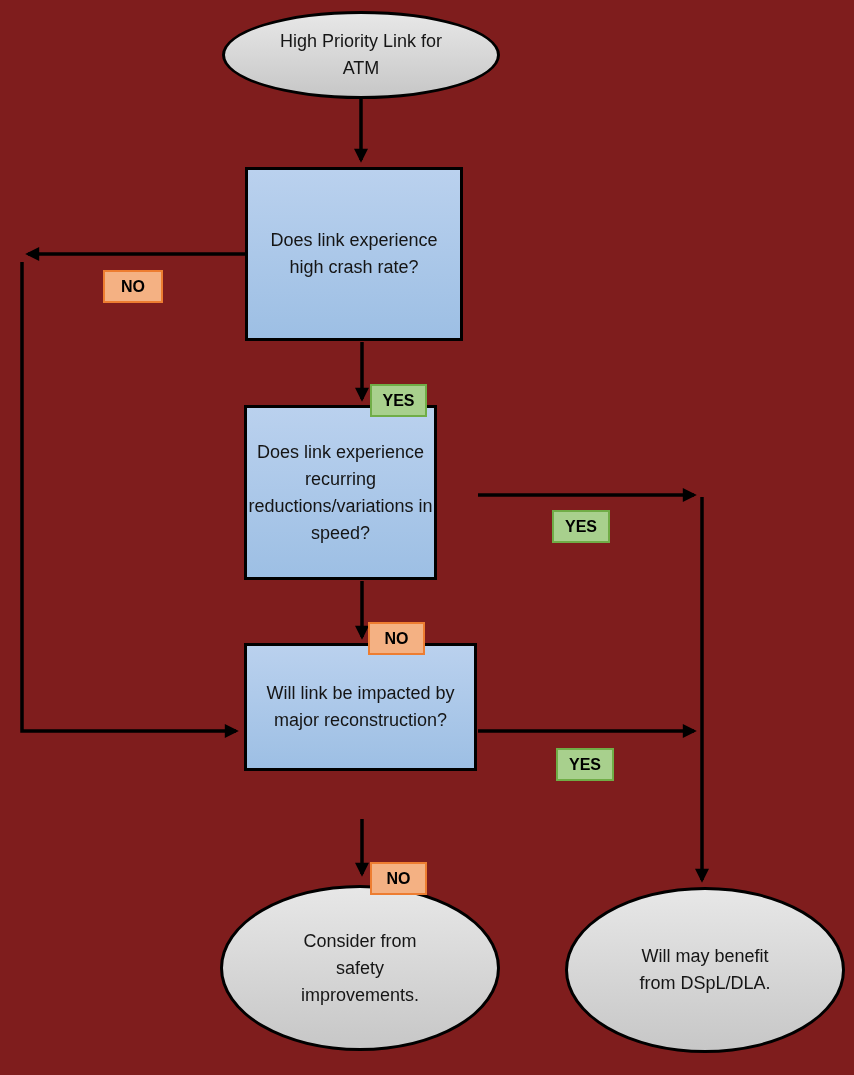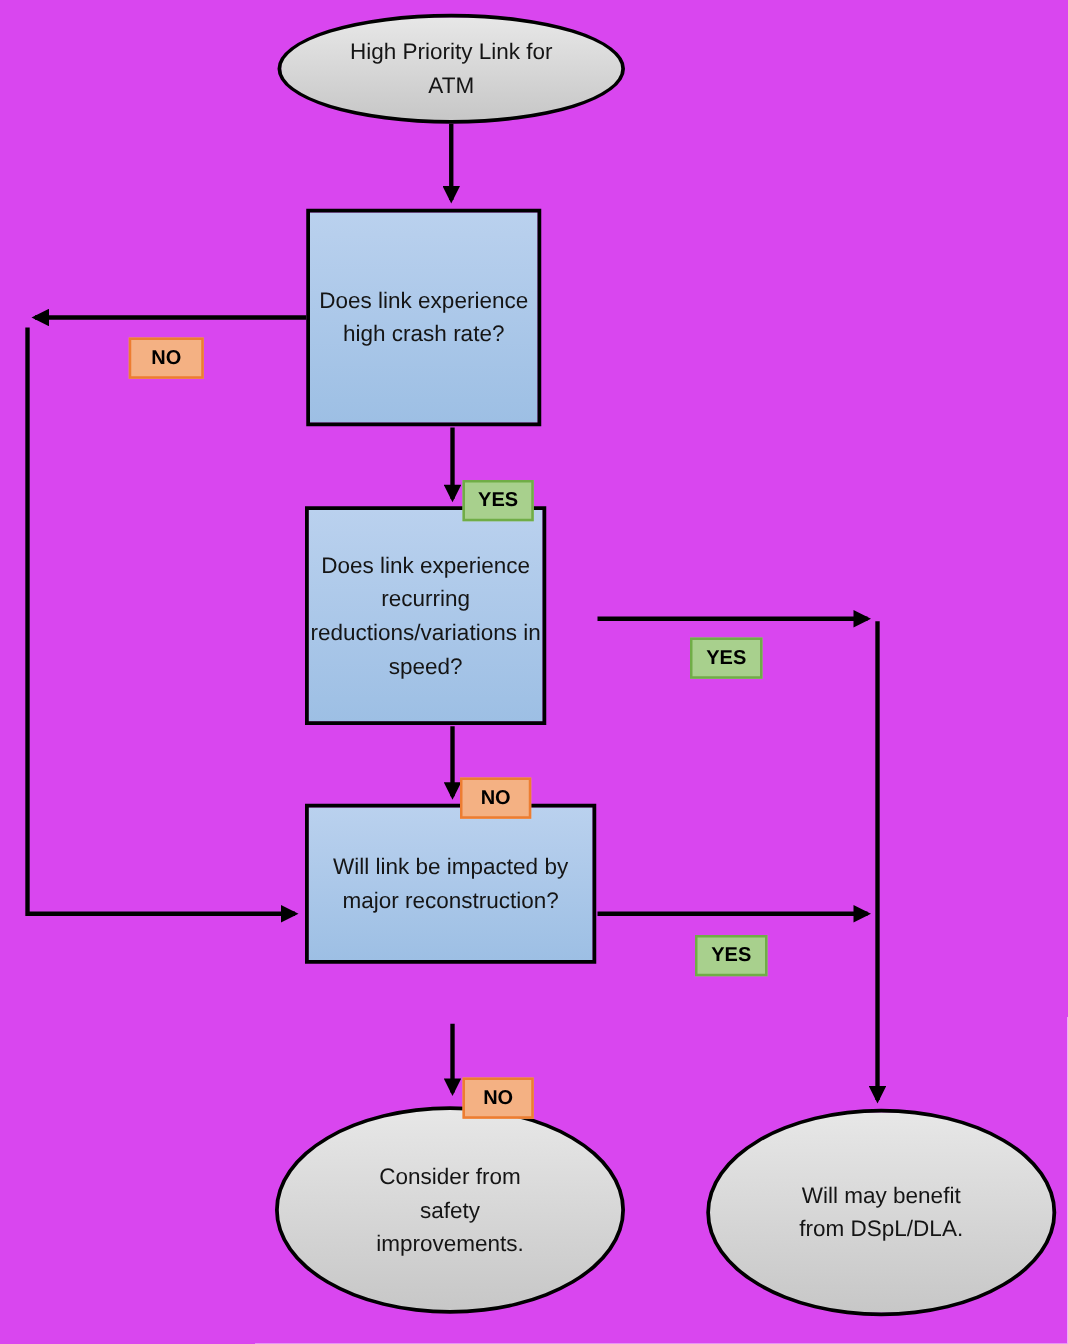--- a/index.html
+++ b/index.html
@@ -4,21 +4,21 @@
 <style>
   :root{
     --decision-fill-top:#bad1ee; --decision-fill-bottom:#9dbfe4;
     --terminal-fill-top:#e7e7e7; --terminal-fill-bottom:#c7c7c7;
     --yes-fill:#a8d08d; --yes-border:#70ad47;
     --no-fill:#f4b183; --no-border:#ed7d31;
     --line:#000000; --text:#151515;
   }
   html,body{margin:0;padding:0;background:#ffffff;}
   .canvas{
-    position:relative; width:854px; height:1075px; background:#d946ef;
+    position:relative; width:854px; height:1075px; background:#7f1d1d;
     font-family:"Liberation Sans", sans-serif; color:var(--text);
     overflow:hidden;
   }
   .connectors{position:absolute; left:0; top:0; width:854px; height:1075px;}
   .node{
     position:absolute; display:flex; align-items:center; justify-content:center;
     text-align:center; line-height:1.5; font-size:18px; color:var(--text);
   }
   .decision{
     border:3px solid #000;
@@ -34,21 +34,21 @@
   .badge{
     position:absolute; display:flex; align-items:center; justify-content:center;
     font-size:16px; font-weight:bold; color:#000; box-sizing:border-box;margin-top:32px;
   }
   .badge.yes{background:var(--yes-fill); border:2px solid var(--yes-border);}
   .badge.no{background:var(--no-fill); border:2px solid var(--no-border);}
 
   
   #n-start{left:222px; top:11px; width:278px; height:88px;}
   #n-start .lbl{width:180px;}
-  #n-crash{left:245px; top:167px; width:188px; height:174px;}
+  #n-crash{left:245px; top:167px; width:218px; height:174px;}
   #n-crash .lbl{width:190px;}
   #n-speed{left:244px; top:405px; width:193px; height:175px;}
   #n-speed .lbl{width:200px;}
   #n-recon{left:244px; top:643px; width:233px; height:128px;}
   #n-recon .lbl{width:190px;}
   #n-safety{left:220px; top:885px; width:280px; height:166px;}
   #n-safety .lbl{width:160px;}
   #n-benefit{left:565px; top:887px; width:280px; height:166px;}
   #n-benefit .lbl{width:160px;}
 

